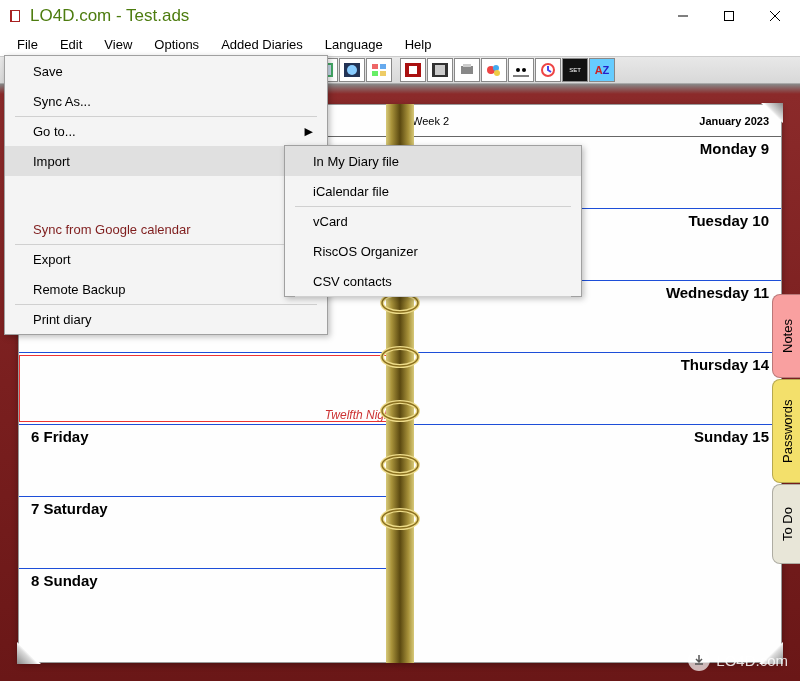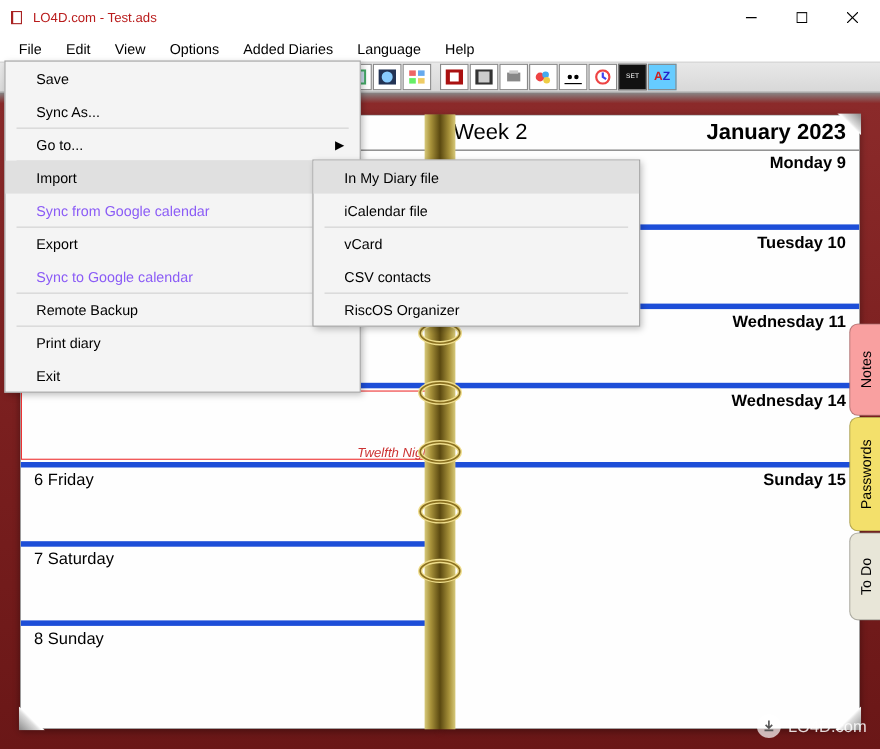--- a/index.html
+++ b/index.html
@@ -1,59 +1,59 @@
 <!DOCTYPE html>
 <html><head>
 <meta charset="utf-8">
 <style>
 * { box-sizing: border-box; margin: 0; padding: 0; }
 body { width: 800px; height: 681px; font-family: "Segoe UI", Tahoma, sans-serif; font-size: 13px; background: #fff; overflow: hidden; position: relative; }
 .titlebar { height: 32px; display: flex; align-items: center; padding: 0 2px; background: #fff; }
 .title-icon { width: 16px; height: 16px; margin: 0 6px; }
-.title-text { flex: 1; font-size: 12px; color: #b91c1c; }
+.title-text { flex: 1; font-size: 17px; color: #4d7c0f; }
 .win-btns { display: flex; }
 .win-btn { width: 46px; height: 30px; display: flex; align-items: center; justify-content: center; }
 .win-btn svg { width: 10px; height: 10px; }
 .menubar { height: 24px; display: flex; align-items: center; padding: 0 6px; gap: 0; font-size: 13px; }
 .menu-item { padding: 3px 11px; }
 .toolbar { height: 28px; background: linear-gradient(#e8e8e8,#d8d8d8); display: flex; align-items: center; padding: 0 4px; gap: 1px; border-top: 1px solid #ccc; border-bottom: 1px solid #aaa; }
 .tool-icon { width: 26px; height: 24px; border: 1px solid #888; background: #fff; display: flex; align-items: center; justify-content: center; font-size: 11px; }
 .content { position: relative; height: 597px; background: linear-gradient(#888 0, #8b2a2a 10px, #7a1f1f 50%, #6a1717 100%); padding: 20px 18px 18px; }
 .book { position: relative; width: 100%; height: 100%; display: flex; }
 .page-left, .page-right { flex: 1; background: #fefefe; border: 1px solid #999; position: relative; box-shadow: 0 2px 6px rgba(0,0,0,.3); }
 .page-left { border-right: none; border-radius: 4px 0 0 4px; }
 .page-right { border-left: none; border-radius: 0 4px 4px 0; }
 .page-left::before, .page-right::before { content: ""; position: absolute; bottom: -2px; width: 24px; height: 22px; background: linear-gradient(135deg,#fefefe 48%, #ccc 50%, #888 52%, transparent 54%); }
 .page-left::before { left: -2px; transform: scaleX(1); background: linear-gradient(45deg, #888 0%, #ddd 40%, #fefefe 48%); clip-path: polygon(0 100%, 0 0, 100% 100%); }
 .page-right::before { right: -2px; background: linear-gradient(-45deg, #888 0%, #ddd 40%, #fefefe 48%); clip-path: polygon(100% 100%, 100% 0, 0 100%); }
 .page-left::after { content:""; position:absolute; top:-2px; left:-2px; width:22px; height:20px; background: linear-gradient(135deg,#888 0%, #ddd 40%, #fefefe 48%); clip-path: polygon(0 0, 100% 0, 0 100%);}
 .page-right::after { content:""; position:absolute; top:-2px; right:-2px; width:22px; height:20px; background: linear-gradient(-135deg,#888 0%, #ddd 40%, #fefefe 48%); clip-path: polygon(100% 0, 0 0, 100% 100%);}
-.page-head { height: 32px; display: flex; align-items: center; padding: 0 12px; border-bottom: 1px solid #666; font-size: 20px; }
+.page-head { height: 32px; display: flex; align-items: center; padding: 0 12px; border-bottom: 1px solid #666; font-size: 11px; }
 .page-head .wk { font-weight: normal; }
 .page-head .mon { margin-left: auto; font-weight: bold; }
-.day-row { height: 72px; border-bottom: 5px solid #1d4ed8; padding: 3px 12px; position: relative; }
+.day-row { height: 72px; border-bottom: 1px solid #1d4ed8; padding: 3px 12px; position: relative; }
 .day-row.last { border-bottom: none; }
-.day-left { font-weight: normal; font-size: 15px; }
+.day-left { font-weight: bold; font-size: 15px; }
 .day-right { font-weight: bold; font-size: 15px; text-align: right; }
 .redbox { position: absolute; left: 0px; top: 2px; right: 6px; bottom: 2px; border: 1px solid #e33; }
 .redbox-note { position: absolute; bottom: 2px; right: 6px; font-style: italic; color: #c33; font-size: 12px; }
 .spine { position: absolute; left: 50%; top: 0; bottom: 0; width: 28px; transform: translateX(-50%); background: linear-gradient(to right,#d7c97a,#a8923a 20%,#5a4810 50%,#a8923a 80%,#d7c97a); z-index: 2; display: flex; flex-direction: column; align-items: center; justify-content: center; gap: 30px; padding: 80px 0; }
 .ring { width: 42px; height: 24px; }
 .ring svg { width: 100%; height: 100%; }
 .tabs { position: absolute; right: -2px; top: 210px; display: flex; flex-direction: column; gap: 1px; z-index: 3; }
 .tab { width: 30px; height: 84px; border-radius: 0 8px 8px 0; writing-mode: vertical-rl; text-align: center; font-size: 13px; display: flex; align-items: center; justify-content: center; transform: rotate(180deg); border: 1px solid rgba(0,0,0,.25); }
 .tab.notes { background: #f9a0a0; }
 .tab.pw { background: #f3e06b; height: 104px; }
 .tab.todo { background: #e8e6d8; height: 80px; }
 .dropdown { position: absolute; z-index: 50; background: #f4f4f4; border: 1px solid #a0a0a0; box-shadow: 2px 2px 6px rgba(0,0,0,.25); font-size: 13px; }
 .dd1 { left: 4px; top: 55px; width: 324px; }
 .dd-item { height: 30px; display: flex; align-items: center; padding: 0 14px 0 28px; position: relative; }
 .dd-item.sep-after::after { content: ""; position: absolute; left: 10px; right: 10px; bottom: -1px; height: 1px; background: #d0d0d0; }
 .dd-item.hl { background: #e0e0e0; text-align: right; }
-.dd-item.disabled { color: #8b5cf6; }
+.dd-item.disabled { color: #7f1d1d; margin-top: 38px; }
 .dd-arrow { margin-left: auto; font-size: 11px; }
 .dd2 { left: 284px; top: 145px; width: 298px; }
 .watermark { position: absolute; right: 12px; bottom: 10px; z-index: 60; display: flex; align-items: center; gap: 6px; color: rgba(255,255,255,.85); font-size: 15px; font-family: Arial, sans-serif; }
 .watermark .circ { width: 22px; height: 22px; border-radius: 50%; background: rgba(255,255,255,.7); display: flex; align-items: center; justify-content: center; }
 </style>
 </head>
 <body>
 
 <div class="titlebar">
   <span class="title-icon">
@@ -207,21 +207,21 @@
       <div class="day-row">
           <div class="day-right">Monday 9</div>
         </div>
       <div class="day-row">
           <div class="day-right">Tuesday 10</div>
         </div>
       <div class="day-row">
           <div class="day-right">Wednesday 11</div>
         </div>
       <div class="day-row">
-          <div class="day-right">Wednesday 14</div>
+          <div class="day-right">Thursday 14</div>
         </div>
       <div class="day-row last">
           <div class="day-right">Sunday 15</div>
         </div>
     </div>
 
     <div class="spine">
       <div class="ring"><svg viewBox="0 0 42 24">
             <ellipse cx="21" cy="12" rx="18" ry="9" fill="none" stroke="#eedc8a" stroke-width="4"></ellipse>
             <ellipse cx="21" cy="12" rx="18" ry="9" fill="none" stroke="#8a7020" stroke-width="1.5"></ellipse>
@@ -271,50 +271,44 @@
       <span>Import</span>
       <span class="dd-arrow">▶</span>
     </div>
   <div class="dd-item disabled sep-after">
       <span>Sync from Google calendar</span>
     </div>
   <div class="dd-item">
       <span>Export</span>
       <span class="dd-arrow">▶</span>
     </div>
-  <div class="dd-item disabled sep-after">
-      <span>Sync to Google calendar</span>
-    </div>
   <div class="dd-item sep-after">
       <span>Remote Backup</span>
       <span class="dd-arrow">▶</span>
     </div>
   <div class="dd-item">
       <span>Print diary</span>
-    </div>
-  <div class="dd-item">
-      <span>Exit</span>
     </div>
 </div>
 
 <div class="dropdown dd2">
   <div class="dd-item hl">
       <span>In My Diary file</span>
     </div>
   <div class="dd-item sep-after">
       <span>iCalendar file</span>
     </div>
   <div class="dd-item">
       <span>vCard</span>
     </div>
+  <div class="dd-item">
+      <span>RiscOS Organizer</span>
+    </div>
   <div class="dd-item sep-after">
       <span>CSV contacts</span>
-    </div>
-  <div class="dd-item">
-      <span>RiscOS Organizer</span>
     </div>
 </div>
 
 <div class="watermark">
   <span class="circ">
       <svg width="12" height="12" viewBox="0 0 12 12">
         <path d="M6 1 v6 M3 5 l3 3 l3 -3 M2 10 h8" stroke="#555" stroke-width="1.5" fill="none"></path>
       </svg>
     </span>
   <span>LO4D.com</span>

